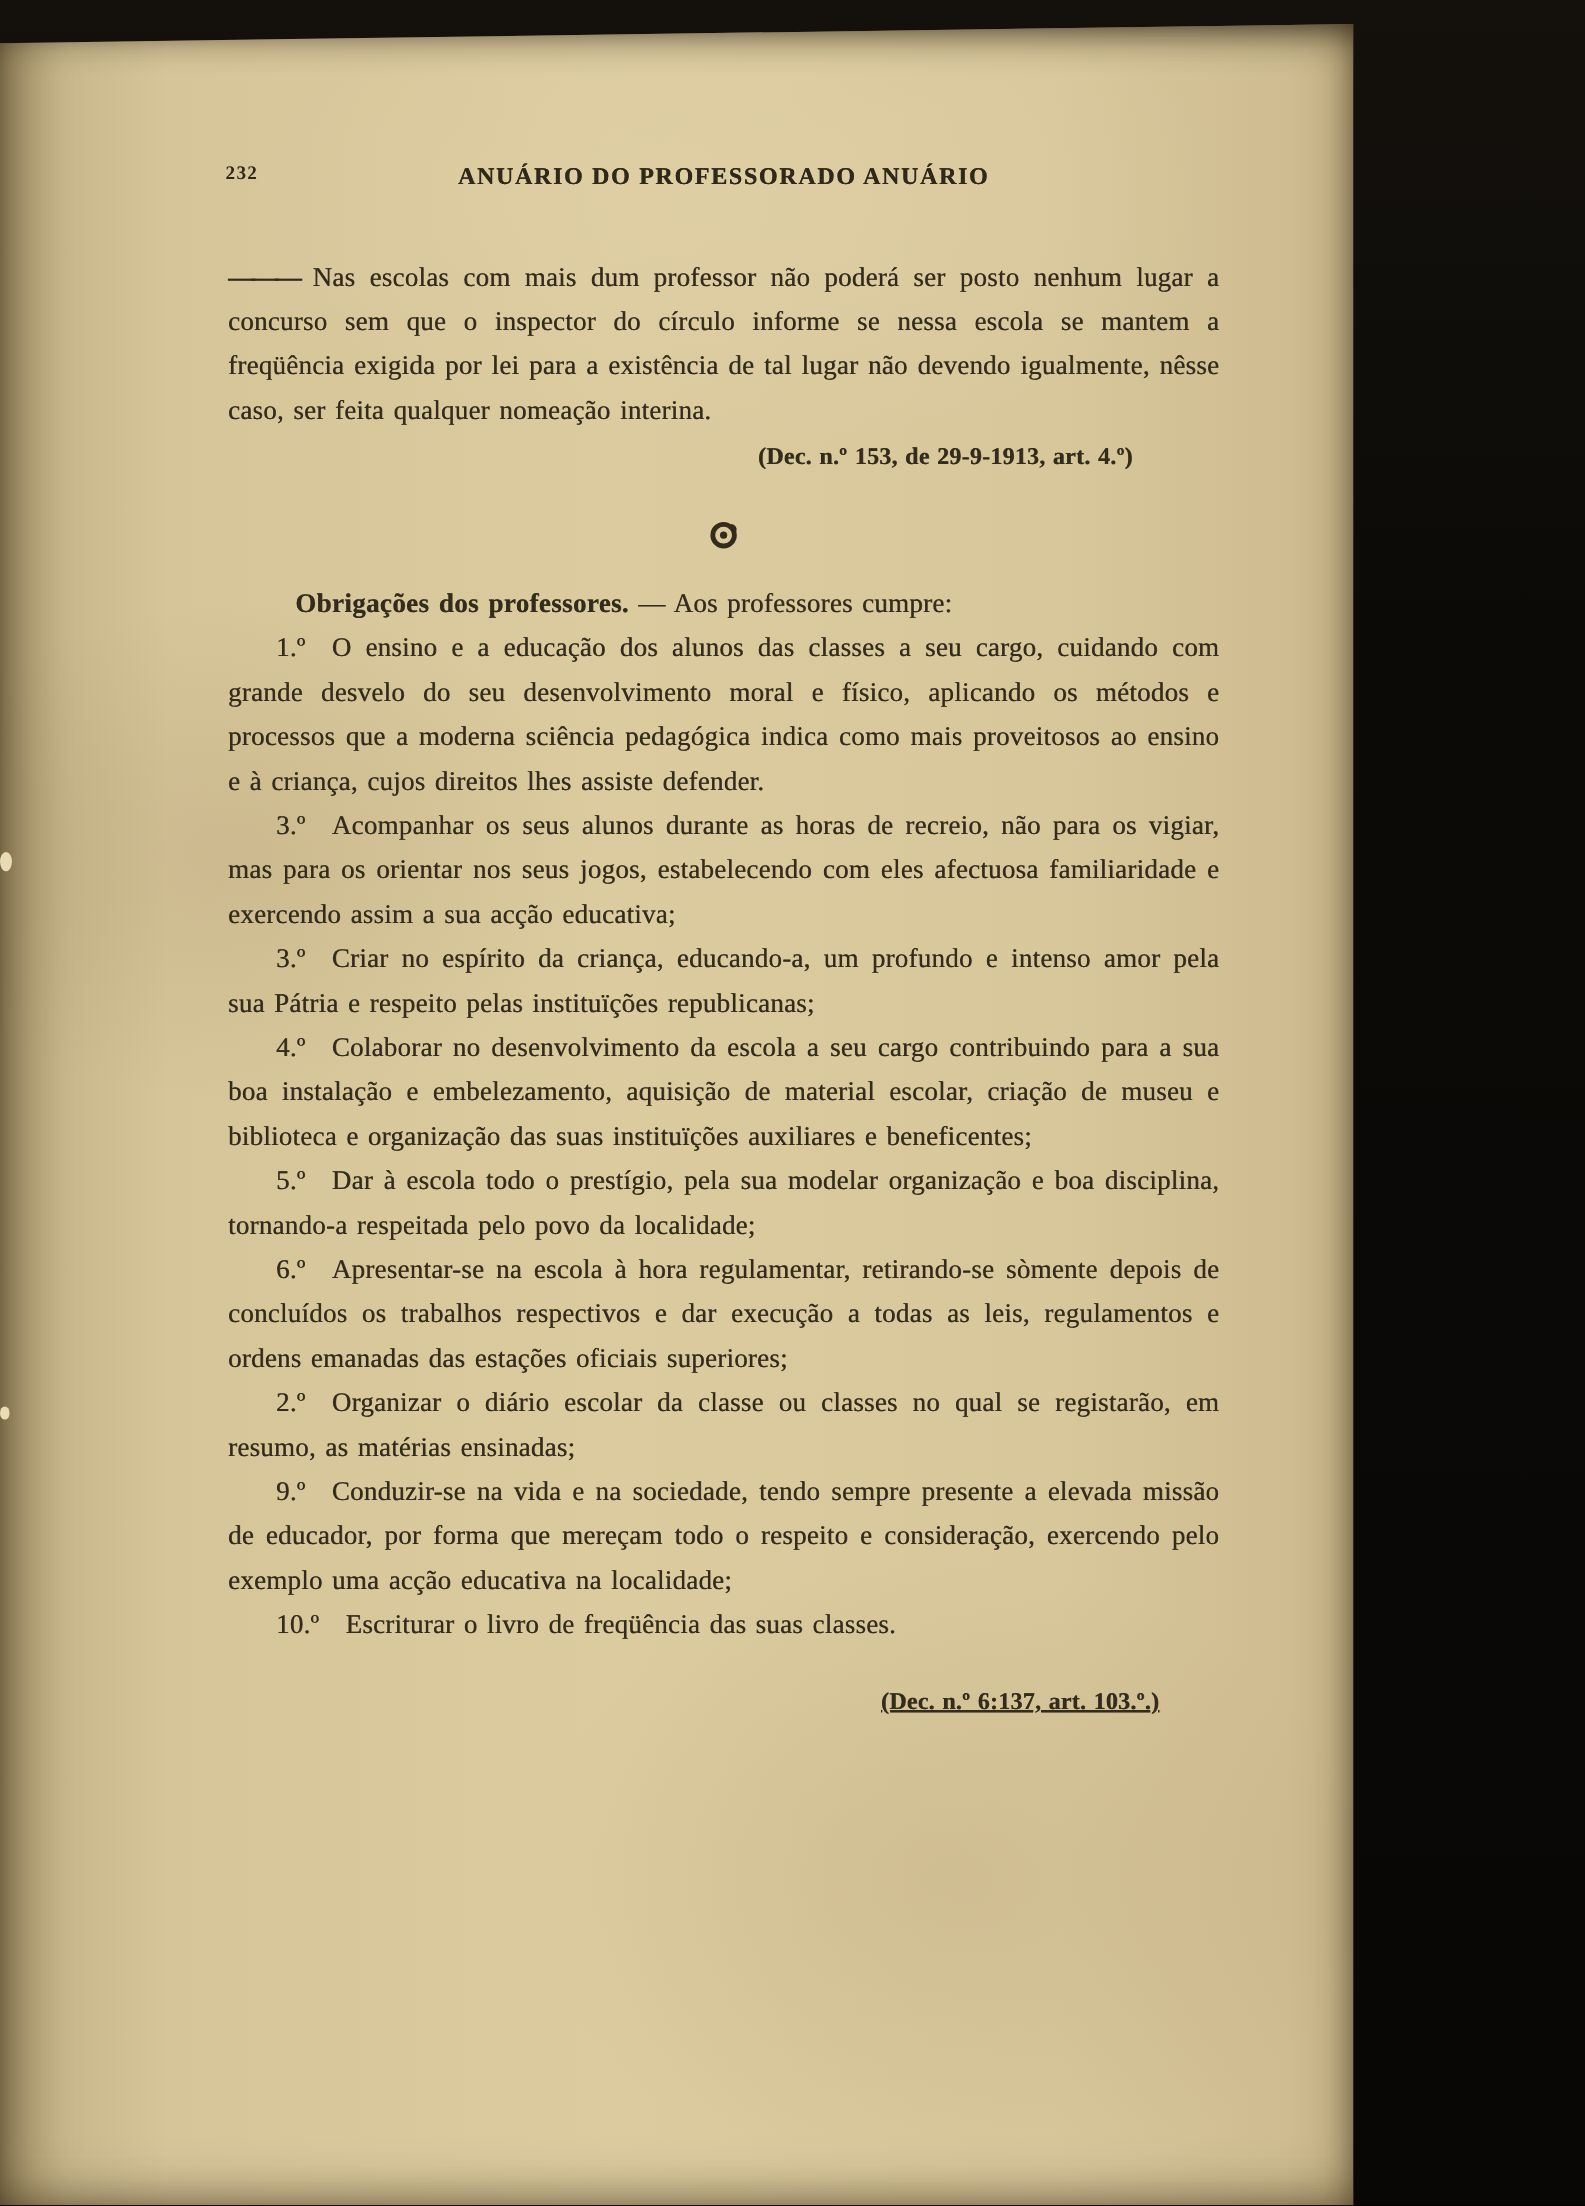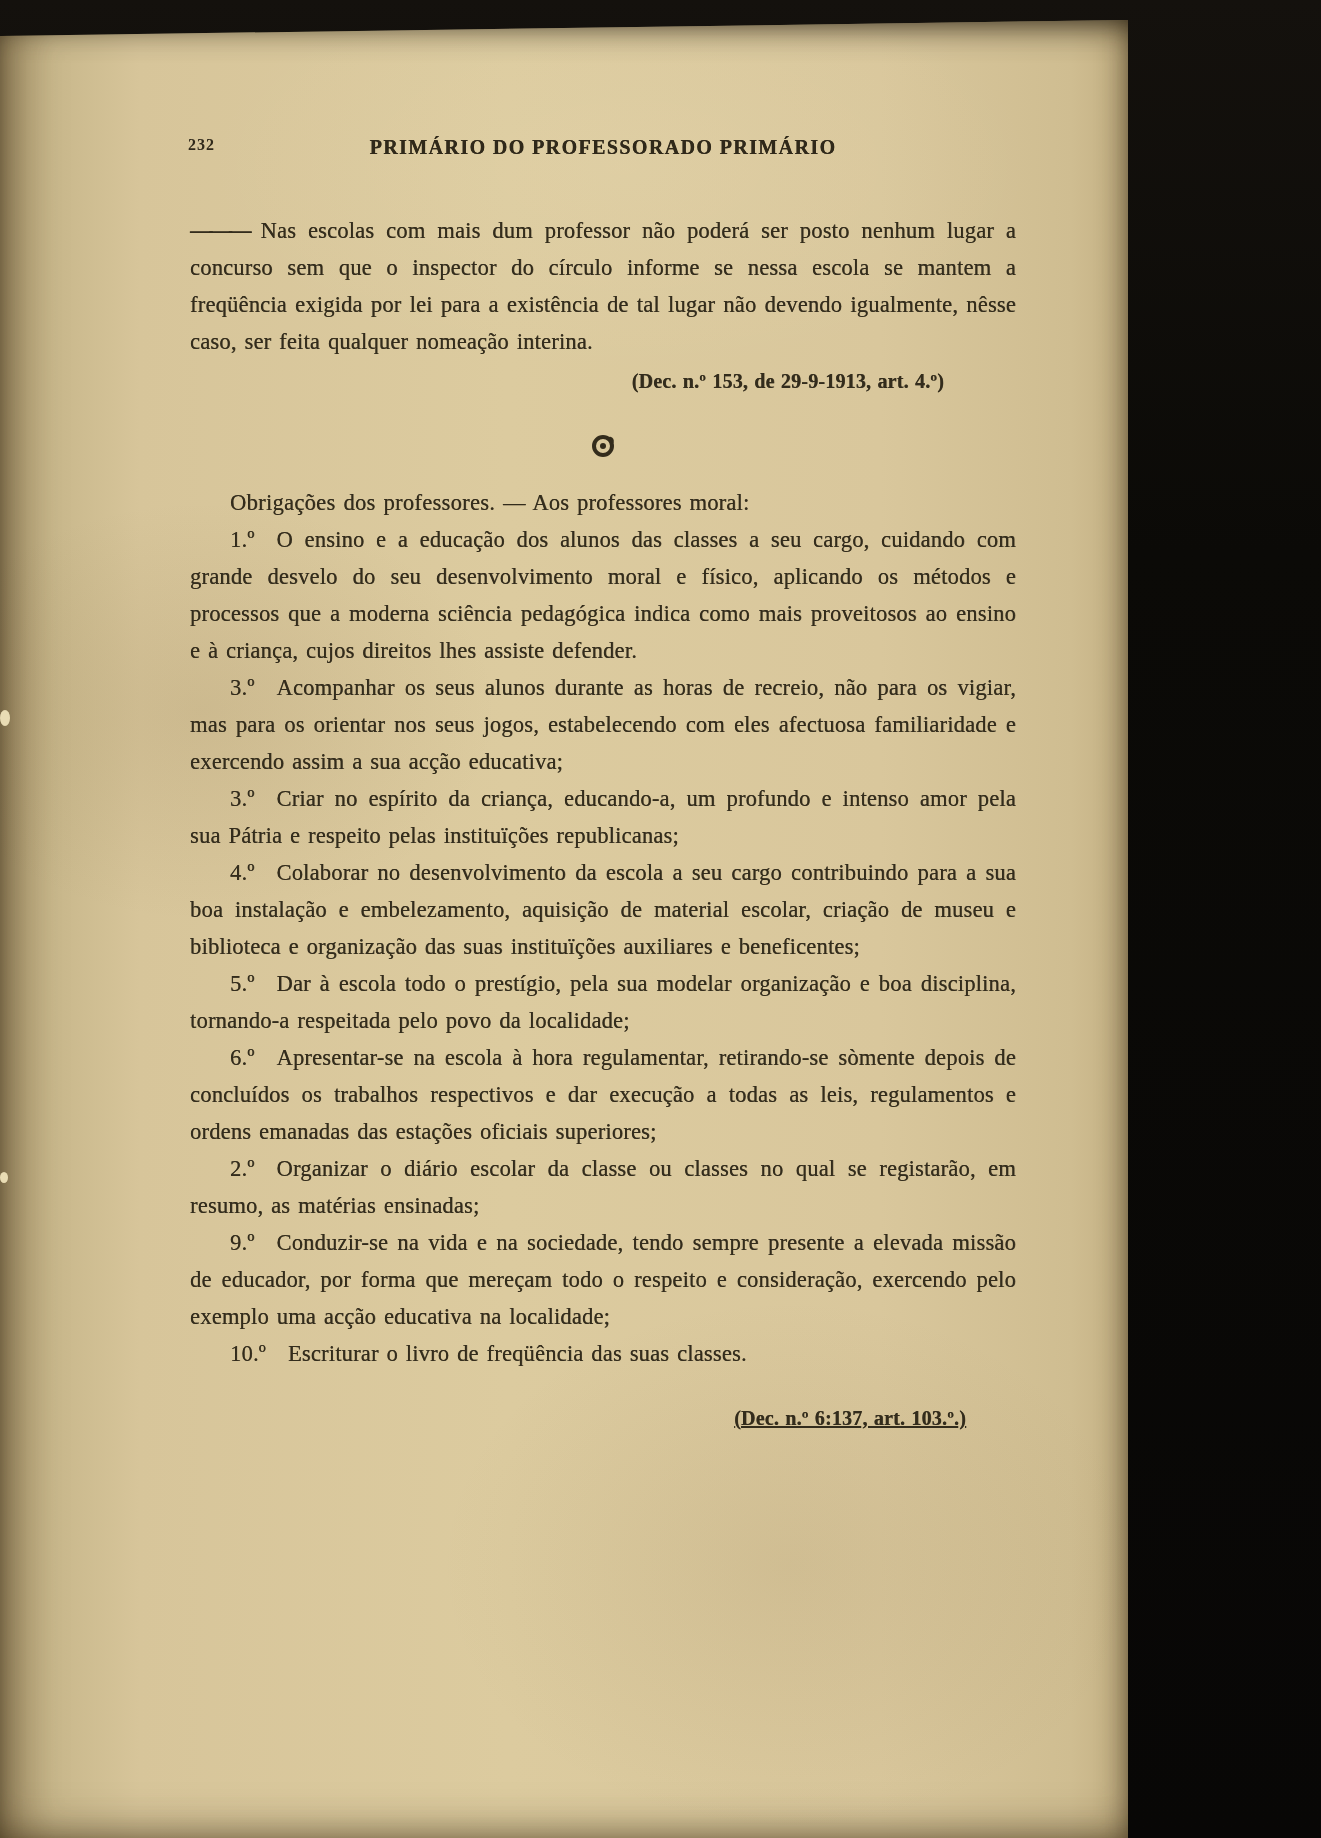--- a/index.html
+++ b/index.html
@@ -71,53 +71,53 @@
   }
   .citation.c1{padding-right:72px;margin-top:3px;}
   .citation.c2{padding-right:50px;margin-top:28px;text-decoration:underline;}
   .ornament{
     text-align:center;
     margin:30px 0 26px 0;
     height:28px;line-height:28px;
   }
   .ornament svg{vertical-align:middle;}
   .heading-para{text-indent:40px;}
-  .heading-para b{font-weight:400;letter-spacing:0.3px;}
+  .heading-para b{font-weight:700;letter-spacing:0.3px;margin-left:16px;}
   .item{text-indent:40px;}
   .num{margin-right:22px;white-space:nowrap;}
 </style>
 </head>
 <body>
 
 <div class="canvas">
   <div class="paper">
 
     <span class="speck s1"></span>
     <span class="speck s2"></span>
 
     <div class="running-head">
       <span class="page-num">232</span>
-      <span class="head-title">PRIMÁRIO DO PROFESSORADO PRIMÁRIO</span>
+      <span class="head-title">ANUÁRIO DO PROFESSORADO ANUÁRIO</span>
     </div>
 
     <div class="body-text">
 
       <p class="intro"><span class="ditto">———</span><span>Nas escolas com mais dum professor não poderá ser posto nenhum lugar a concurso sem que o inspector do círculo informe se nessa escola se mantem a freqüência exigida por lei para a existência de tal lugar não devendo igualmente, nêsse caso, ser feita qualquer nomeação interina.</span></p>
 
       <p class="citation c1">(Dec. n.º 153, de 29-9-1913, art. 4.º)</p>
 
       <div class="ornament">
         <svg width="26" height="26" viewBox="0 0 26 26" aria-hidden="true">
           <circle cx="13" cy="13" r="9" fill="none" stroke="#332c1c" stroke-width="4"></circle>
           <circle cx="13" cy="13" r="3" fill="#332c1c"></circle>
           <path d="M20 5 q3 1 2.5 4" fill="none" stroke="#332c1c" stroke-width="2.5" stroke-linecap="round"></path>
         </svg>
       </div>
 
-      <p class="heading-para"><b>Obrigações dos professores.</b> <span>— Aos professores moral:</span></p>
+      <p class="heading-para"><b>Obrigações dos professores.</b> <span>— Aos professores cumpre:</span></p>
 
       <div>
           <p class="item"><span class="num">1.º</span>O ensino e a educação dos alunos das classes a seu cargo, cuidando com grande desvelo do seu desenvolvimento moral e físico, aplicando os métodos e processos que a moderna sciência pedagógica indica como mais proveitosos ao ensino e à criança, cujos direitos lhes assiste defender.</p>
           <p class="item"><span class="num">3.º</span>Acompanhar os seus alunos durante as horas de recreio, não para os vigiar, mas para os orientar nos seus jogos, estabelecendo com eles afectuosa familiaridade e exercendo assim a sua acção educativa;</p>
           <p class="item"><span class="num">3.º</span>Criar no espírito da criança, educando-a, um profundo e intenso amor pela sua Pátria e respeito pelas instituïções republicanas;</p>
           <p class="item"><span class="num">4.º</span>Colaborar no desenvolvimento da escola a seu cargo contribuindo para a sua boa instalação e embelezamento, aquisição de material escolar, criação de museu e biblioteca e organização das suas instituïções auxiliares e beneficentes;</p>
           <p class="item"><span class="num">5.º</span>Dar à escola todo o prestígio, pela sua modelar organização e boa disciplina, tornando-a respeitada pelo povo da localidade;</p>
           <p class="item"><span class="num">6.º</span>Apresentar-se na escola à hora regulamentar, retirando-se sòmente depois de concluídos os trabalhos respectivos e dar execução a todas as leis, regulamentos e ordens emanadas das estações oficiais superiores;</p>
           <p class="item"><span class="num">2.º</span>Organizar o diário escolar da classe ou classes no qual se registarão, em resumo, as matérias ensinadas;</p>
           <p class="item"><span class="num">9.º</span>Conduzir-se na vida e na sociedade, tendo sempre presente a elevada missão de educador, por forma que mereçam todo o respeito e consideração, exercendo pelo exemplo uma acção educativa na localidade;</p>

